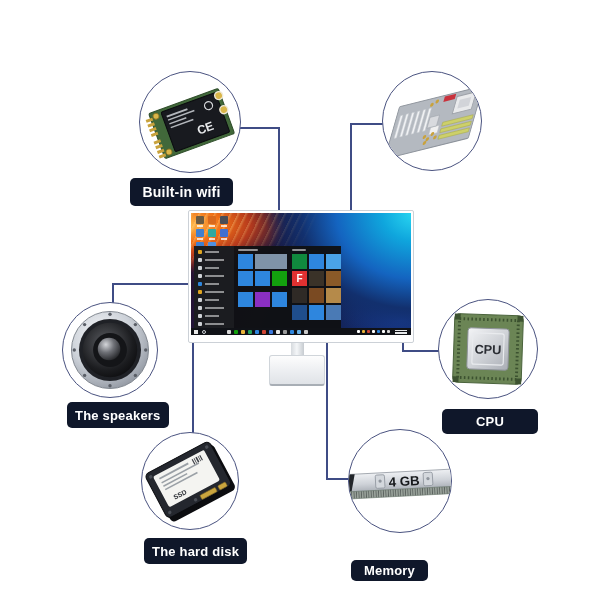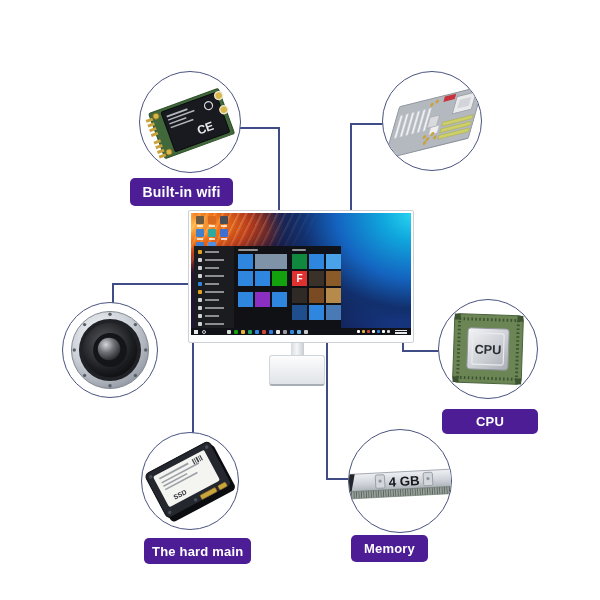--- a/index.html
+++ b/index.html
@@ -3,21 +3,21 @@
 <meta charset="utf-8">
 <style>
   html,body{margin:0;padding:0;background:#fff;}
   .canvas{position:relative;width:600px;height:600px;background:#fff;overflow:hidden;
           font-family:"Liberation Sans",sans-serif;}
   .line{position:absolute;background:#3f4c85;}
   .circle{position:absolute;border:1.5px solid #4a5380;border-radius:50%;background:#fff;
           box-sizing:border-box;overflow:hidden;}
   .circle svg{position:absolute;left:0;top:0;width:100%;height:100%;}
   .chip{position:absolute;display:inline-flex;align-items:center;justify-content:center;
-        background:#4c1d95;color:#fff;font-weight:700;font-size:13px;letter-spacing:.2px;
+        background:#0f172a;color:#fff;font-weight:700;font-size:13px;letter-spacing:.2px;
         border-radius:5px;padding:0 8px;box-sizing:border-box;white-space:nowrap;}
   
   .monitor{position:absolute;left:188px;top:210px;width:226px;height:133px;background:#fff;
            border:1px solid #ccd1d7;border-radius:2px;box-sizing:border-box;}
   .screen{position:absolute;left:2px;top:2px;width:220px;height:122px;background:#0d1b3a;overflow:hidden;}
   .wallpaper{position:absolute;left:0;top:0;right:0;bottom:0;
     background:
       radial-gradient(90% 135% at 102% 0%, #2bd9f2 0%, #0fa6dd 17%, #1464c0 40%, #12306e 58%, rgba(10,20,50,0) 76%),
       radial-gradient(42% 16% at 73% 44%, rgba(224,30,168,.65), rgba(224,30,168,0) 70%),
       radial-gradient(58% 48% at 96% 88%, rgba(27,62,154,.9), rgba(20,40,90,0) 65%),
@@ -334,16 +334,17 @@
           <div style="position: absolute; left: 196px; top: 2px; width: 2.5px; height: 2.5px; background: rgb(216, 216, 216); border-radius: 1px;"></div>
           <div style="position: absolute; left: 204px; top: 1.5px; width: 12px; height: 1.6px; background: rgb(230, 232, 234);"></div>
           <div style="position: absolute; left: 204px; top: 4.2px; width: 12px; height: 1.6px; background: rgb(230, 232, 234);"></div>
         </div>
     </div>
   </div>
   <div class="neck"></div>
   <div class="base"></div>
 
   <div class="chip" style="left:130px;top:178px;min-width:103px;height:28px;font-size:14px">Built-in wifi</div>
+  <div class="chip" style="left:67px;top:402px;min-width:91px;height:26px">The speakers</div>
   <div class="chip" style="left:442px;top:409px;min-width:96px;height:25px">CPU</div>
-  <div class="chip" style="left:144px;top:538px;min-width:94px;height:26px">The hard main</div>
-  <div class="chip" style="left:351px;top:535px;min-width:77px;height:27px">Memory</div>
+  <div class="chip" style="left:144px;top:538px;min-width:94px;height:26px">The hard disk</div>
+  <div class="chip" style="left:351px;top:560px;min-width:77px;height:21px">Memory</div>
 </div>
 
 </body></html>

